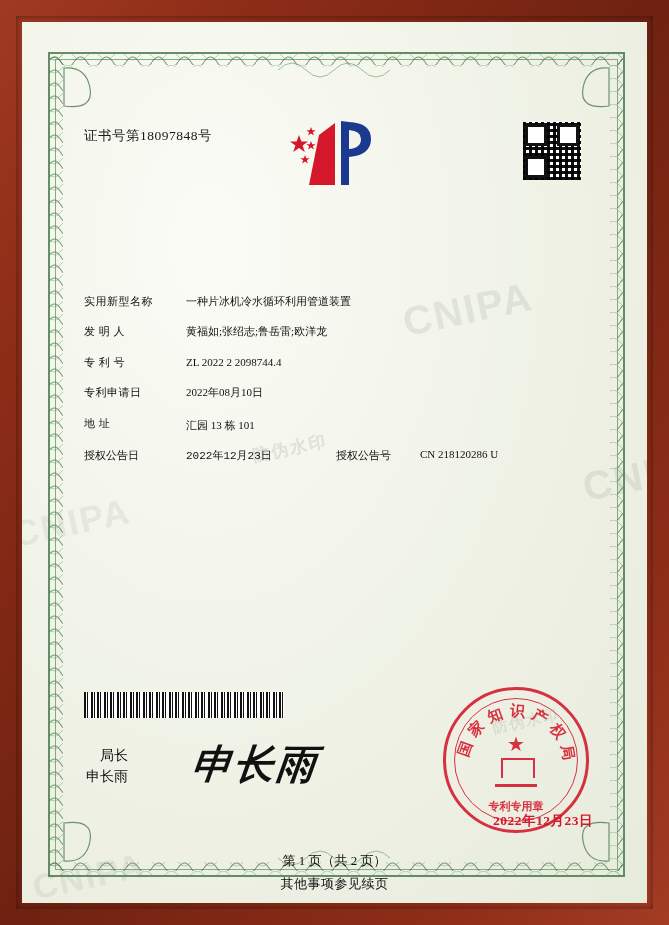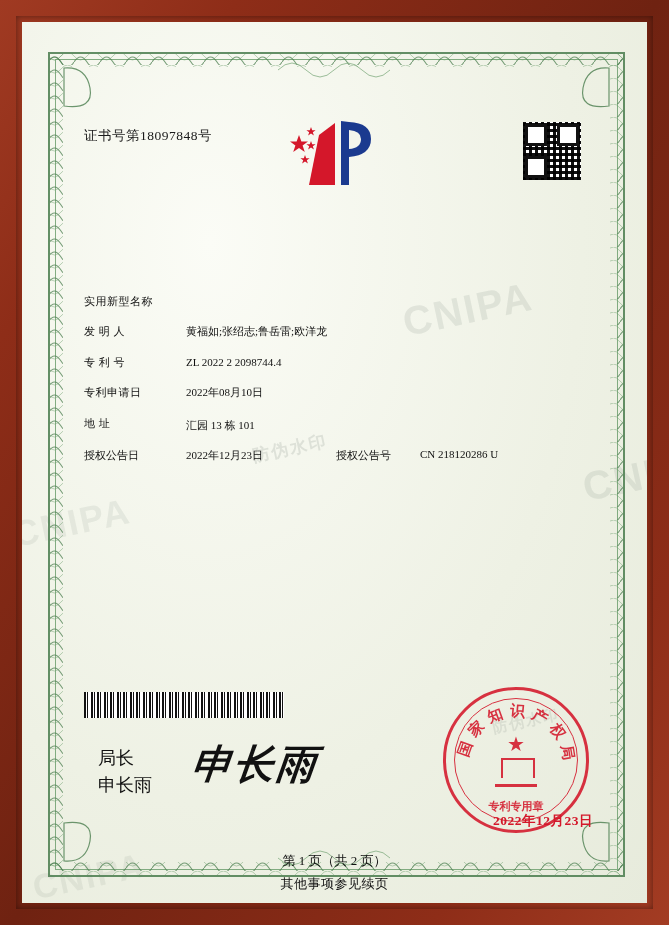--- a/index.html
+++ b/index.html
@@ -148,21 +148,21 @@
     display: block;
     margin-top: 2px;
   }
   .row-inline {
     display: flex;
     margin-bottom: 14.5px;
   }
   .row-inline .half {
     display: flex;
   }
-  .row-inline .half.left { width: 252px; flex: 0 0 252px; }
+  .row-inline .half.left { width: 252px; flex: 0 0 252px; font-family: Liberation Mono, monospace; }
   .row-inline .half .lab { width: 102px; flex: 0 0 102px; }
   .row-inline .half.right .lab { width: 84px; flex: 0 0 84px; }
 
   .paragraphs {
     position: absolute;
     left: 62px;
     top: 508px;
     width: 500px;
     font-size: 12.6px;
     line-height: 1.75;
@@ -178,25 +178,26 @@
     left: 62px;
     top: 670px;
     width: 200px;
     height: 26px;
     background: repeating-linear-gradient(90deg,
       #111 0 2px, #fff 2px 3px, #111 3px 4px, #fff 4px 7px,
       #111 7px 9px, #fff 9px 10px, #111 10px 11px, #fff 11px 13px);
   }
   .sign-label {
     position: absolute;
-    left: 76px;
+    left: 64px;
     top: 723px;
-    font-size: 18px;
+    font-size: 14px;
     line-height: 1.5;
     color: #111;
+    text-align: right;
   }
   .signature {
     position: absolute;
     left: 170px;
     top: 715px;
     font-size: 40px;
     font-family: "DejaVu Serif", serif;
     font-style: italic;
     font-weight: bold;
     color: #111;
@@ -337,20 +338,21 @@
         <polygon points="32,10 33.2,13.2 36.6,13.2 33.8,15.2 34.9,18.5 32,16.5 29.1,18.5 30.2,15.2 27.4,13.2 30.8,13.2"></polygon>
         <polygon points="32,24 33.2,27.2 36.6,27.2 33.8,29.2 34.9,32.5 32,30.5 29.1,32.5 30.2,29.2 27.4,27.2 30.8,27.2"></polygon>
         <polygon points="26,38 27.2,41.2 30.6,41.2 27.8,43.2 28.9,46.5 26,44.5 23.1,46.5 24.2,43.2 21.4,41.2 24.8,41.2"></polygon>
       </g>
     </svg>
 
 
     <div class="fields">
       <div class="field-row">
         <div class="field-label">实用新型名称</div>
+        <div class="field-value">一种片冰机冷水循环利用管道装置</div>
       </div>
       <div class="field-row">
         <div class="field-label">发 明 人</div>
         <div class="field-value">黄福如;张绍志;鲁岳雷;欧洋龙</div>
       </div>
       <div class="field-row">
         <div class="field-label">专 利 号</div>
         <div class="field-value">ZL 2022 2 2098744.4</div>
       </div>
       <div class="field-row">

